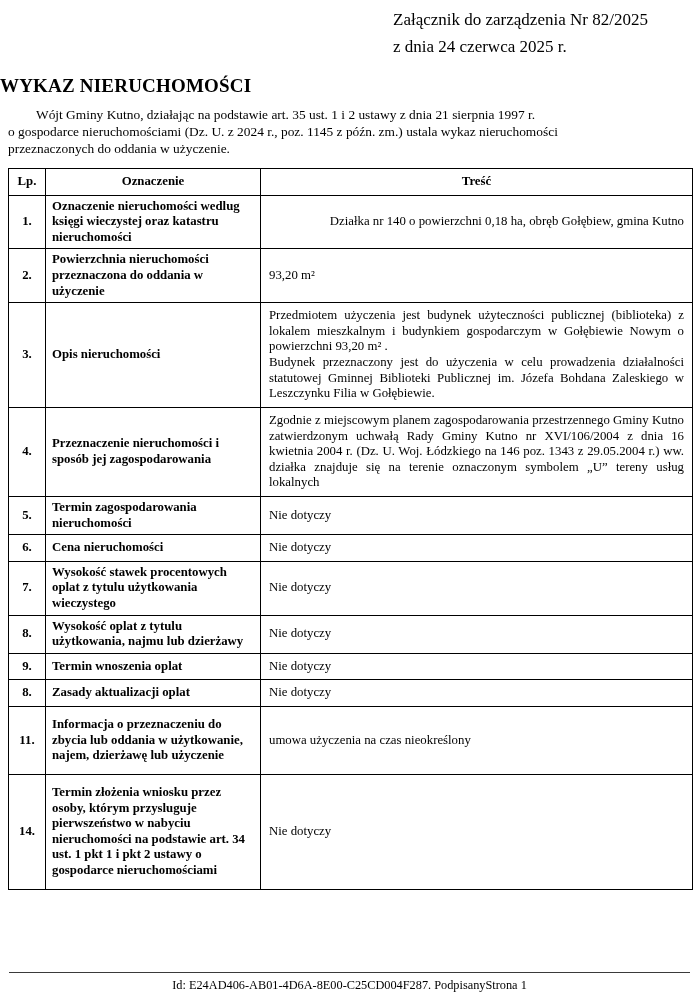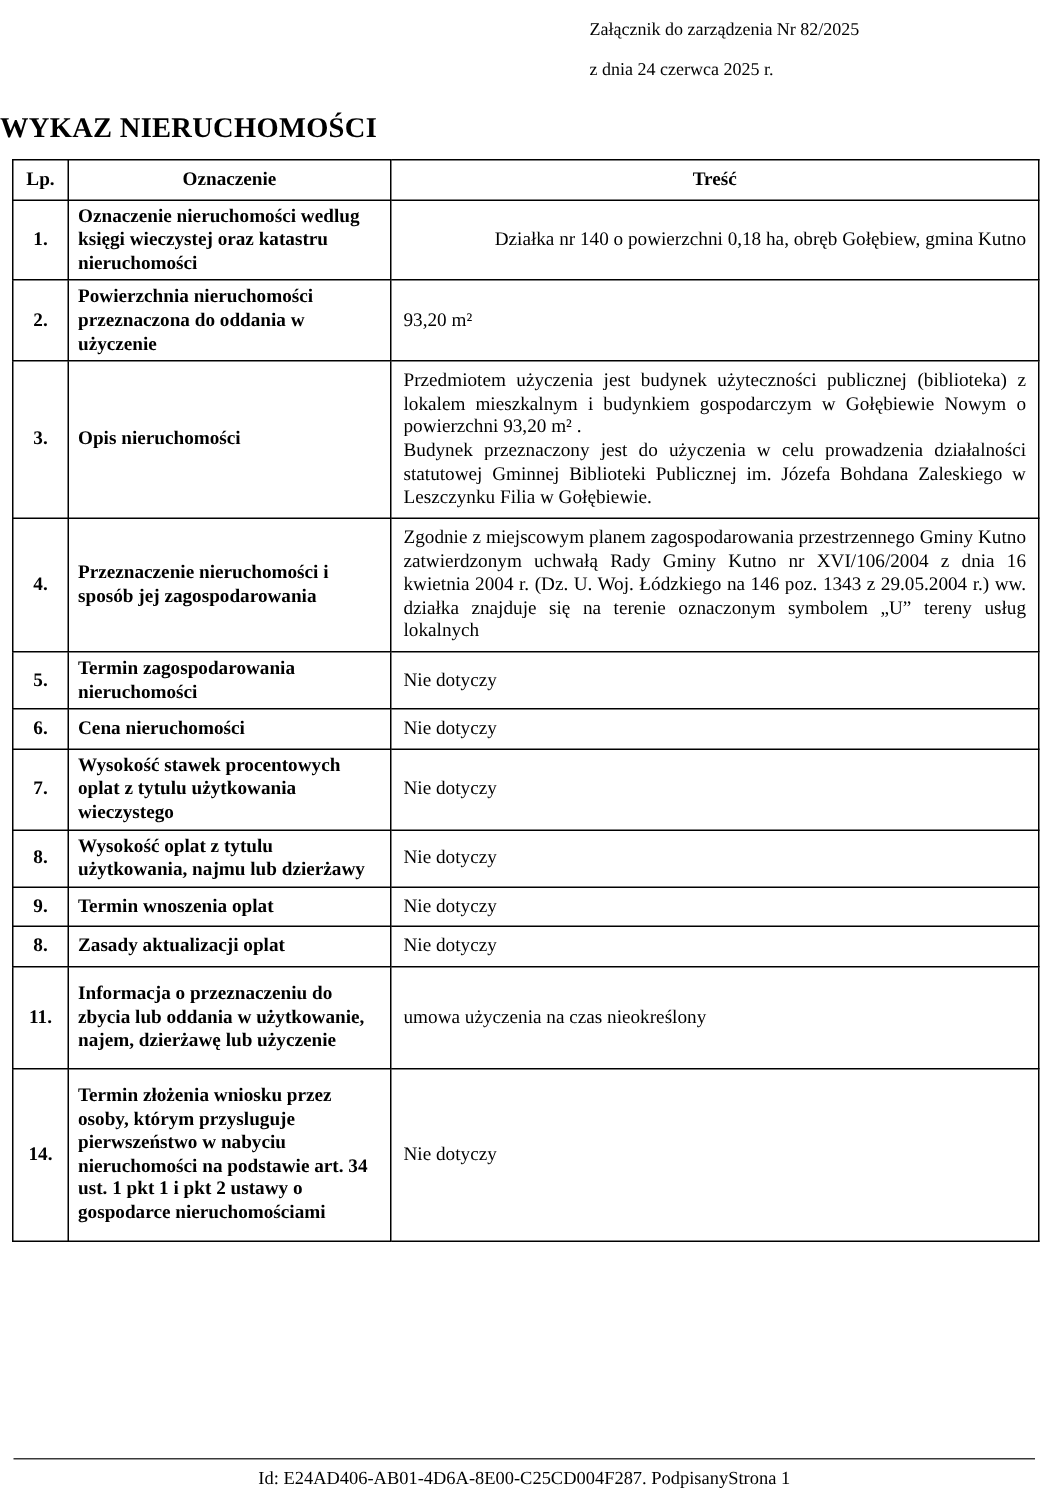--- a/index.html
+++ b/index.html
@@ -10,21 +10,21 @@
     color: #000;
   }
   .page {
     position: relative;
     width: 699px; height: 1000px;
     background: #fff;
     overflow: hidden;
   }
   .attachment {
     margin: 6px 0 0 393px;
-    font-size: 12px;
+    font-size: 17px;
     line-height: 27px;
   }
   .attachment div { white-space: nowrap; }
   .doc-title {
     text-align: left;
     font-weight: bold;
     font-size: 19px;
     letter-spacing: 0.2px;
     margin: 15px 0 9px 0;
   }
@@ -76,20 +76,23 @@
 
 <div class="page">
 
   <div class="attachment">
     <div>Załącznik do zarządzenia Nr 82/2025</div>
     <div>z dnia 24 czerwca 2025 r.</div>
   </div>
 
   <div class="doc-title">WYKAZ NIERUCHOMOŚCI</div>
 
+  <p class="intro">Wójt Gminy Kutno, działając na podstawie art. 35 ust. 1 i 2 ustawy z dnia 21 sierpnia 1997 r.
+o gospodarce nieruchomościami (Dz. U. z 2024 r., poz. 1145 z późn. zm.) ustala wykaz nieruchomości
+przeznaczonych do oddania w użyczenie.</p>
 
   <table class="listing">
     <colgroup>
       <col style="width:37px">
       <col style="width:215px">
       <col style="width:432px">
     </colgroup>
     <thead>
       <tr>
         <th>Lp.</th>

